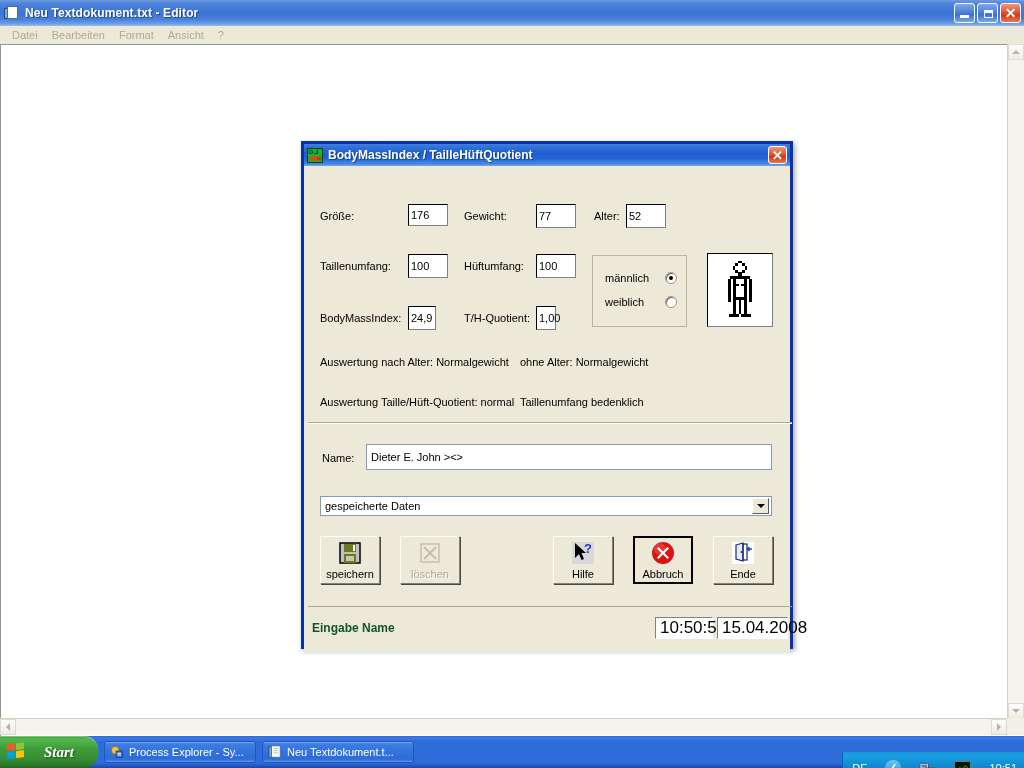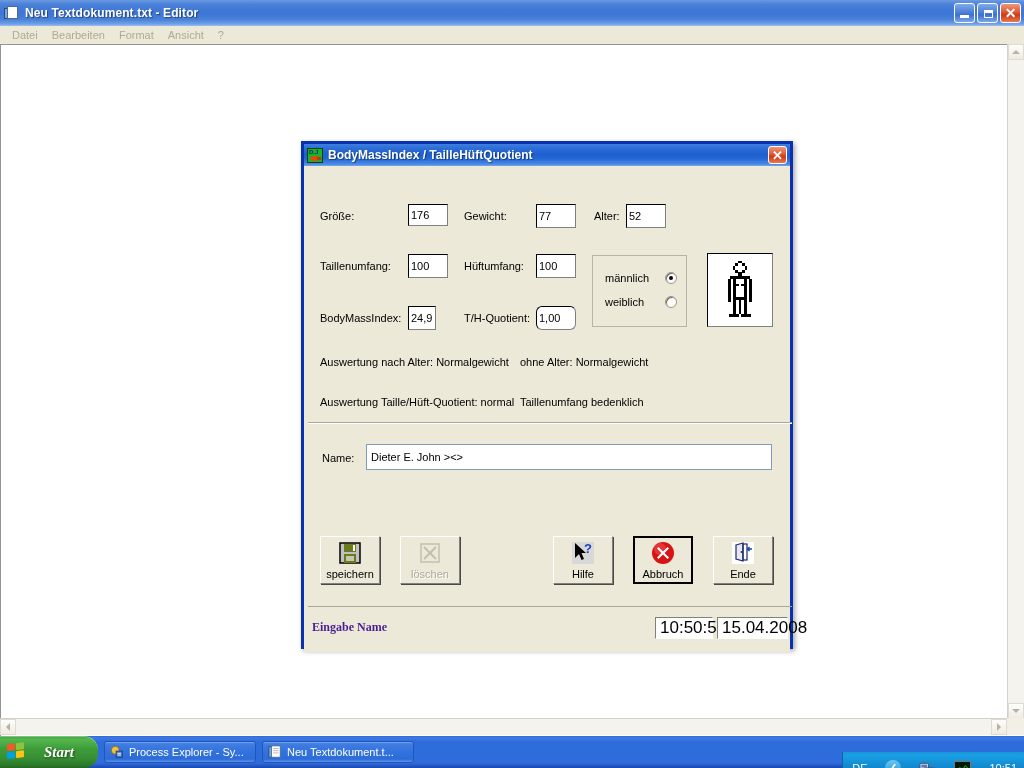--- a/index.html
+++ b/index.html
@@ -227,22 +227,22 @@
   .toolbtn .cap { font-size: 11px; color: #000; margin-top: 3px; }
   .toolbtn.disabled .cap { color: #aca899; text-shadow: 1px 1px 0 #ffffff; }
   .icon-box { width: 24px; height: 24px; position: relative; }
 
   #statusbar {
     position: absolute; left: 4px; bottom: 4px; width: 484px; height: 42px;
     border-top: 1px solid #aca899;
     display: flex; align-items: center;
   }
   #status-text {
-    font-size: 12px; font-weight: bold; color: #4c1d95; margin-left: 4px;
-    font-family: Liberation Serif, serif;
+    font-size: 12px; font-weight: bold; color: #14532d; margin-left: 4px;
+    font-family: Liberation Sans, sans-serif;
   }
   .status-field {
     height: 22px; background:#ffffff; border:1px solid #808080;
     border-right-color:#ffffff; border-bottom-color:#ffffff;
     display:flex;align-items:center; padding:0 4px; font-size:17px; color:#000;
   }
 
   
   #taskbar {
     position: absolute; left:0; bottom:0; width: 1024px; height: 32px;
@@ -380,21 +380,21 @@
     <span class="lbl" style="left:16px; top:94px;">Taillenumfang:</span>
     <div class="tf" style="left:104px; top:88px; width:40px; height:24px;">100</div>
 
     <span class="lbl" style="left:160px; top:94px;">Hüftumfang:</span>
     <div class="tf" style="left:232px; top:88px; width:40px; height:24px;">100</div>
 
     <span class="lbl" style="left:16px; top:146px;">BodyMassIndex:</span>
     <div class="tf" style="left:104px; top:140px; width:28px; height:24px;">24,9</div>
 
     <span class="lbl" style="left:160px; top:146px;">T/H-Quotient:</span>
-    <div class="tf" style="left:232px; top:140px; width:40px; height:24px;border-radius:6px;">1,00</div>
+    <div class="tf" style="left:232px; top:140px; width:20px; height:24px;">1,00</div>
 
     <div id="gender-group">
       <div class="radio-row" style="left:12px; top:16px; width:72px; justify-content:space-between;">
         <span class="radio-label">männlich</span>
         <span class="radio-dot on"></span>
       </div>
       <div class="radio-row" style="left:12px; top:40px; width:72px; justify-content:space-between;">
         <span class="radio-label">weiblich</span>
         <span class="radio-dot"></span>
       </div>
@@ -444,20 +444,26 @@
     <span class="lbl" style="left:216px; top:190px;">ohne Alter: Normalgewicht</span>
 
     <span class="lbl" style="left:16px; top:230px;">Auswertung Taille/Hüft-Quotient: normal</span>
     <span class="lbl" style="left:216px; top:230px;">Taillenumfang bedenklich</span>
 
     <div class="groove" style="top:256px;"></div>
 
     <span class="lbl" style="left:18px; top:286px;">Name:</span>
     <div class="tf sunken" style="left:62px; top:278px; width:406px; height:26px; padding-left:4px;">Dieter E. John  &gt;&lt;&gt;</div>
 
+    <div id="combo">
+      <span id="combo-text">gespeicherte Daten</span>
+      <span id="combo-arrow">
+          <i></i>
+        </span>
+    </div>
 
     <div class="toolbtn" style="left:16px; top:370px;">
       <div class="icon-box">
         <svg width="24" height="24" viewBox="0 0 24 24">
           <rect x="2" y="2" width="20" height="20" fill="#c0c0c0" stroke="#000" stroke-width="1.5"></rect>
           <rect x="6" y="3" width="12" height="8" fill="#6b7a1e"></rect>
           <rect x="15" y="4" width="2" height="6" fill="#ffffff"></rect>
           <rect x="6" y="13" width="12" height="9" fill="#6b7a1e"></rect>
           <rect x="8" y="15" width="8" height="5" fill="#c8c8b0"></rect>
         </svg>

